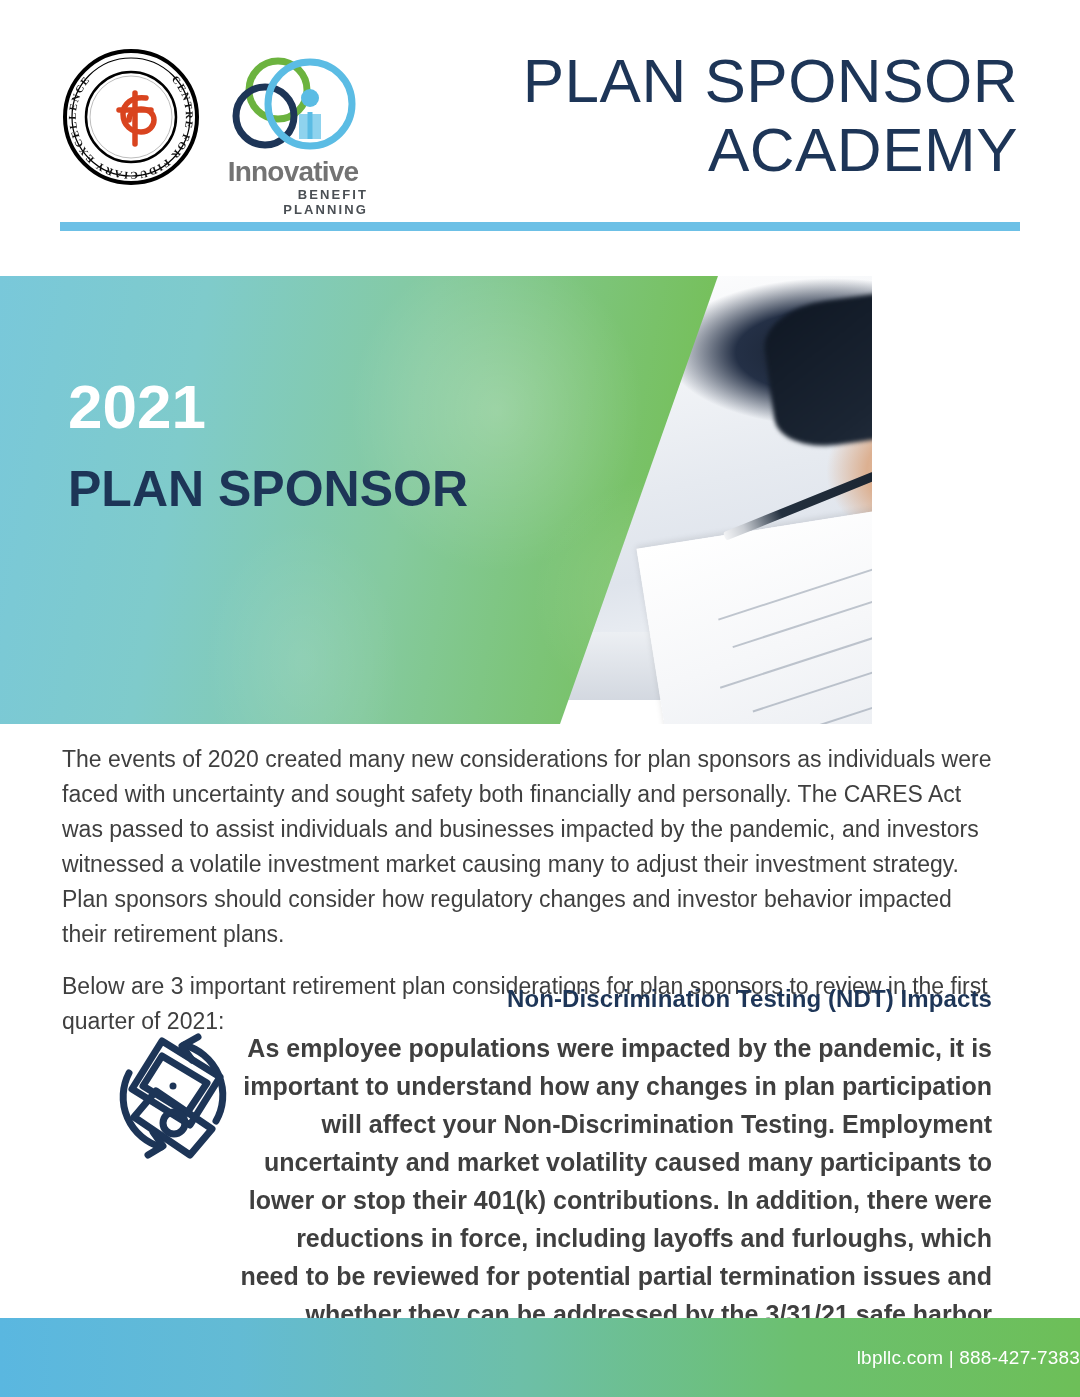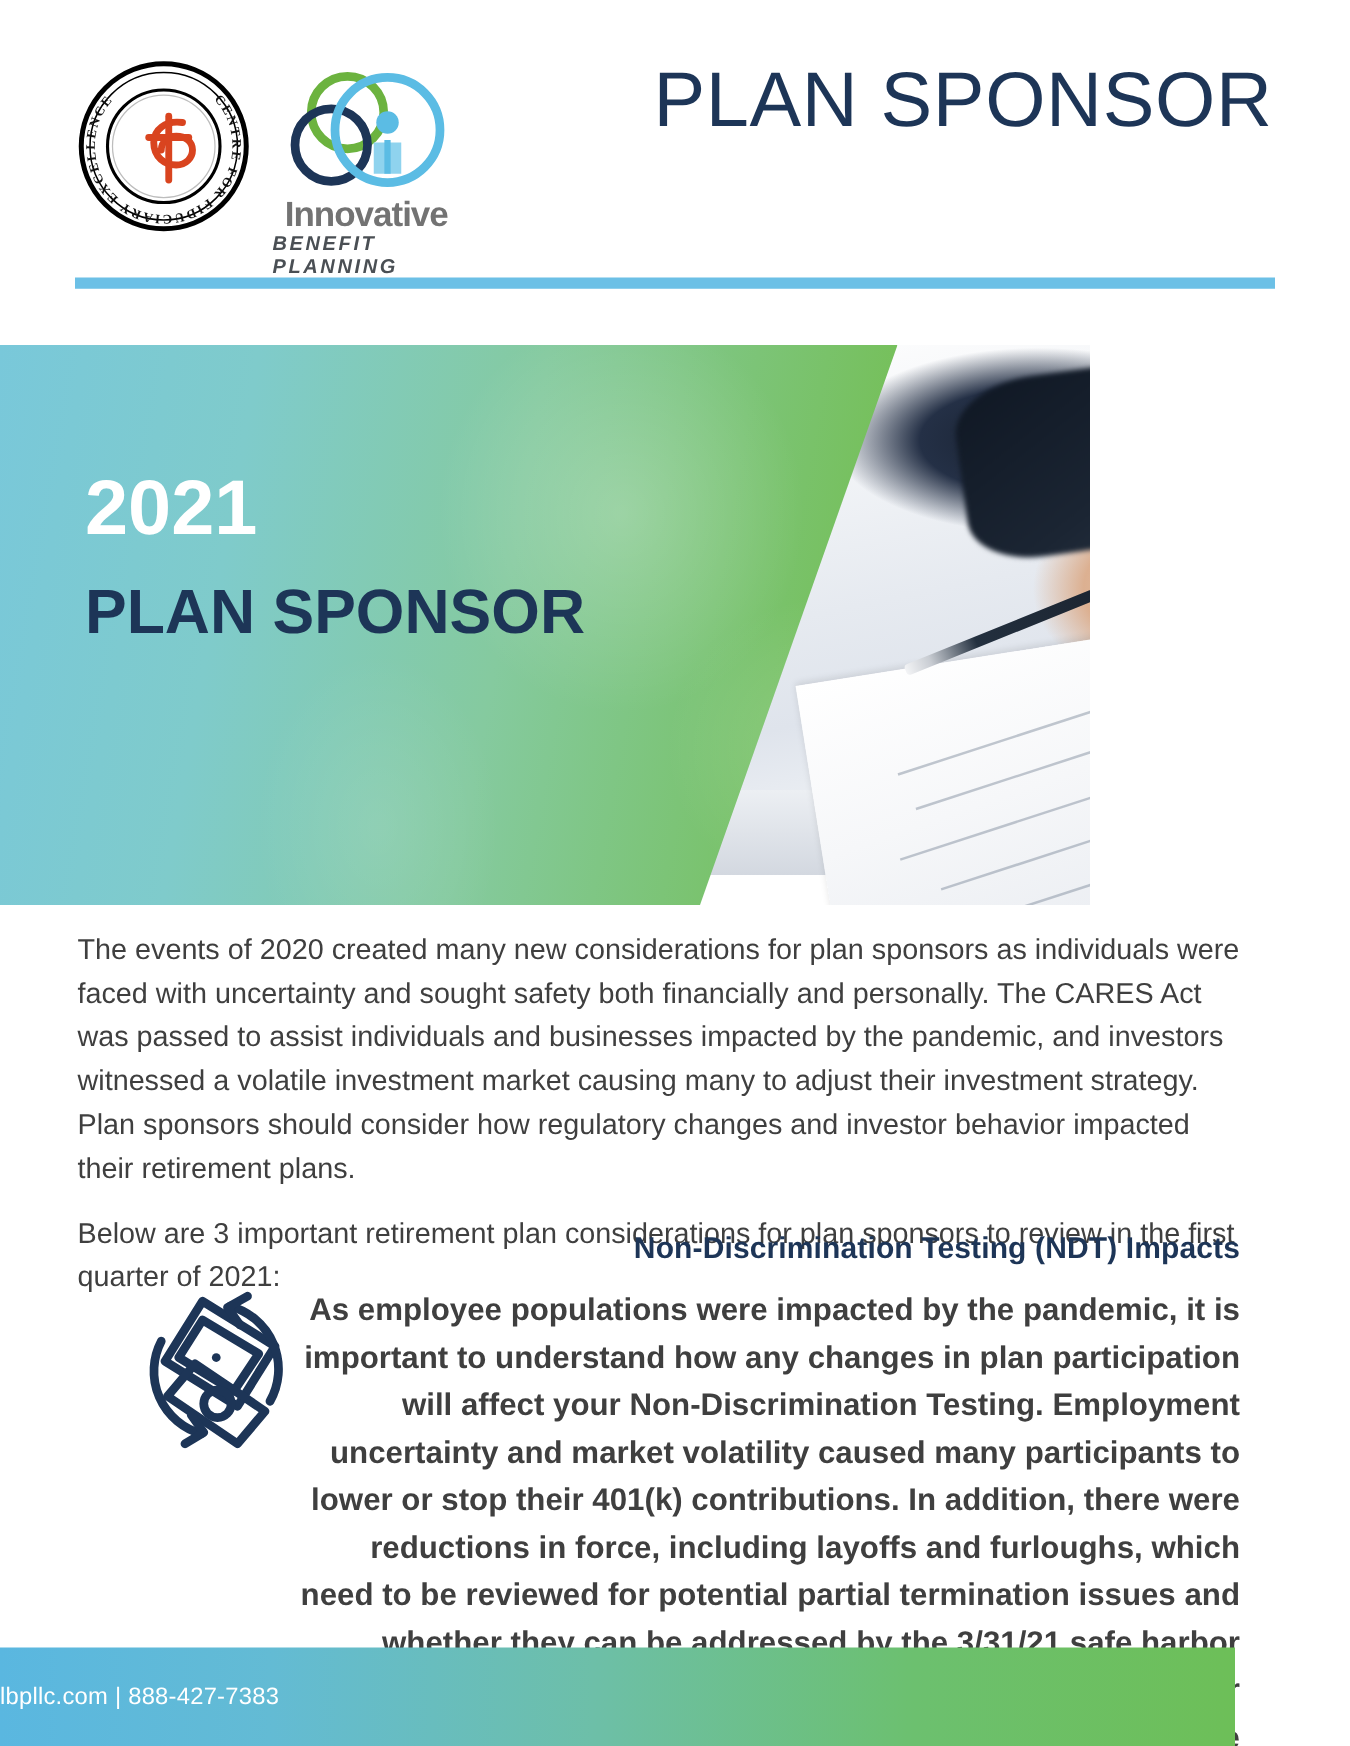--- a/index.html
+++ b/index.html
@@ -31,24 +31,23 @@
   .innov { width:150px; height:155px; position:relative; margin-top:6px; }
   .innov-word {
     position:absolute; left:0; top:104px; width:150px;
     text-align:center;
     font-size:28px; font-weight:bold; letter-spacing:-0.8px;
     color:#737373; font-family:"Liberation Sans", sans-serif;
     line-height:1;
   }
   .innov-sub {
     position:absolute; left:0; top:133px; width:150px;
-    text-align:left;
-    font-size:16px; font-weight:bold; letter-spacing:2.1px;
+    text-align:right;
+    font-size:13px; font-weight:bold; letter-spacing:2.1px;
     color:#4A4F54;
-    font-style:italic;
   }
 
   .title-block {
     position:absolute; right:62px; top:46px;
     width:620px; text-align:right;
   }
   .title-line {
     color:#1D3557;
     font-size:62px;
     font-weight:400;
@@ -158,23 +157,23 @@
   }
   .section-para {
     color:#3F3F3F;
     font-size:25px;
     line-height:1.52;
     font-weight:bold;
   }
 
   
   .footer {
-    position:absolute; left:0; bottom:0; width:988px; height:79px;
+    position:absolute; left:0; bottom:0; width:1080px; height:79px;
     background:linear-gradient(90deg,#5AB7E0 0%, #63BBD4 22%, #6DBFA8 48%, #6CC06F 74%, #6DBF58 100%);
-    display:flex; align-items:center; justify-content:flex-start;
+    display:flex; align-items:center; justify-content:flex-end;
   }
   .footer-text {
     color:#ffffff;
     font-size:19px;
     letter-spacing:0.2px;
   }
 </style>
 </head>
 <body>
 
@@ -213,20 +212,21 @@
           <path d="M 81,60 L 103,60 L 103,85 L 81,85 Z" fill="#8FD3EE"></path>
           <path d="M 92,58 L 92,85" stroke="#5BBCE4" stroke-width="5" fill="none"></path>
         </svg>
         <div class="innov-word">Innovative</div>
         <div class="innov-sub">BENEFIT PLANNING</div>
       </div>
     </div>
 
     <div class="title-block">
       <div class="title-line">PLAN SPONSOR</div>
+      <div class="title-line">ACADEMY</div>
     </div>
 
     <div class="rule"></div>
   </div>
 
   <div class="hero">
 
     <div class="hero-photo">
       <div class="photo-desk"></div>
       <div class="photo-cuff"></div>

